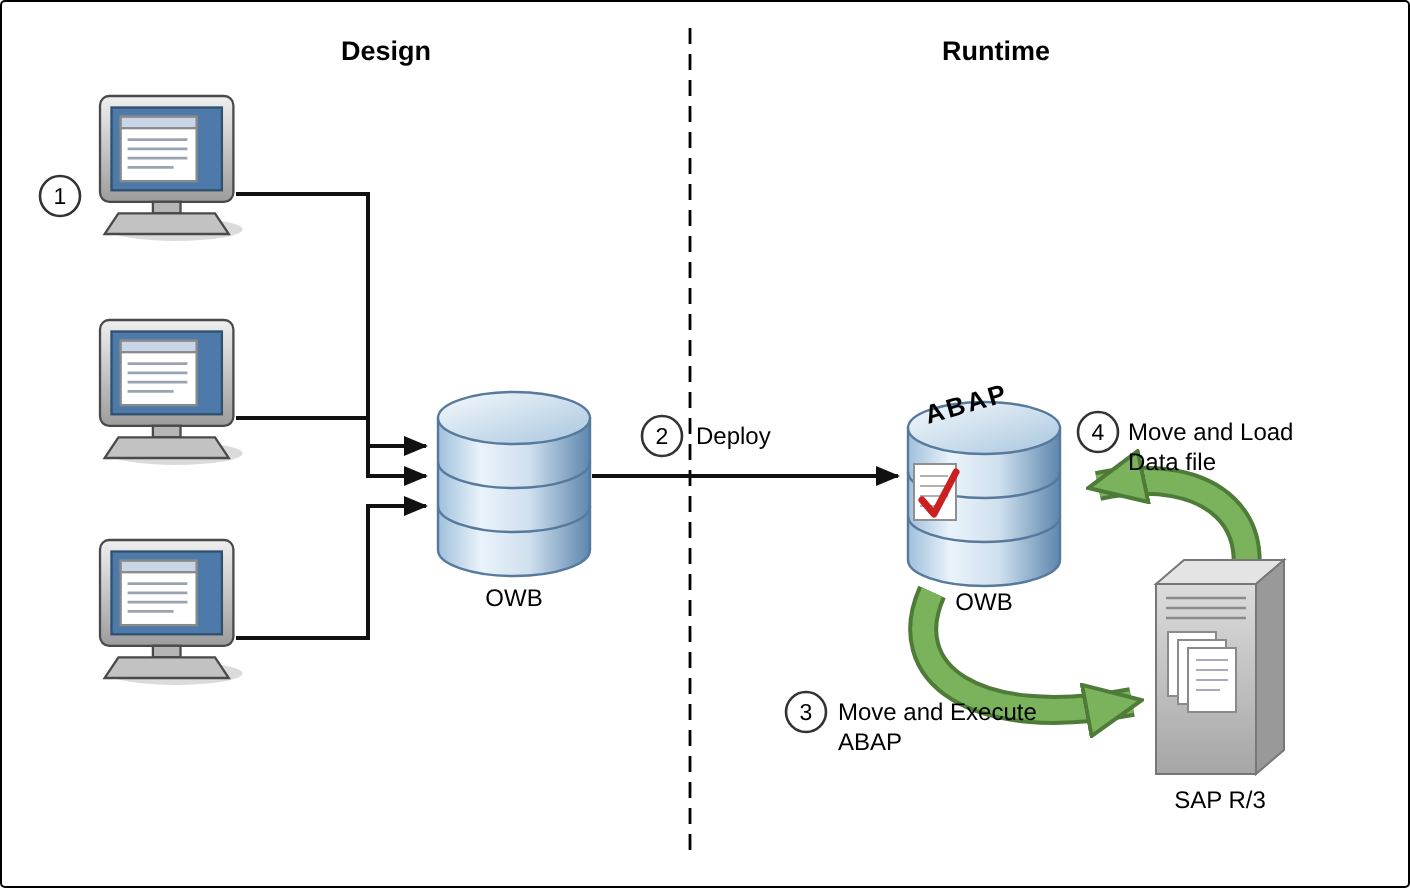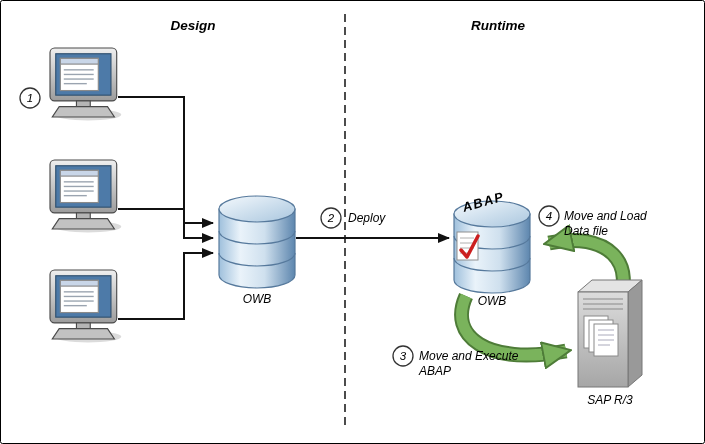--- a/index.html
+++ b/index.html
@@ -1,16 +1,16 @@
 <!DOCTYPE html>
 <html><head>
 <meta charset="utf-8">
 <style>
   html,body{margin:0;padding:0;background:#fff;}
-  .stage{position:relative;width:561px;height:444px;font-family:"Liberation Sans",sans-serif;font-style:italic;}
+  .stage{position:relative;width:561px;height:444px;font-family:"Liberation Sans",sans-serif;}
   svg{display:block;}
   svg text{font-family:"Liberation Sans",sans-serif;fill:#000;}
   .title{font-size:13.5px;font-weight:bold;}
   .label{font-size:12px;}
   .num{font-size:11.5px;}
   .abap{font-size:13px;font-weight:bold;letter-spacing:1.5px;}
 </style>
 </head>
 <body>
 

